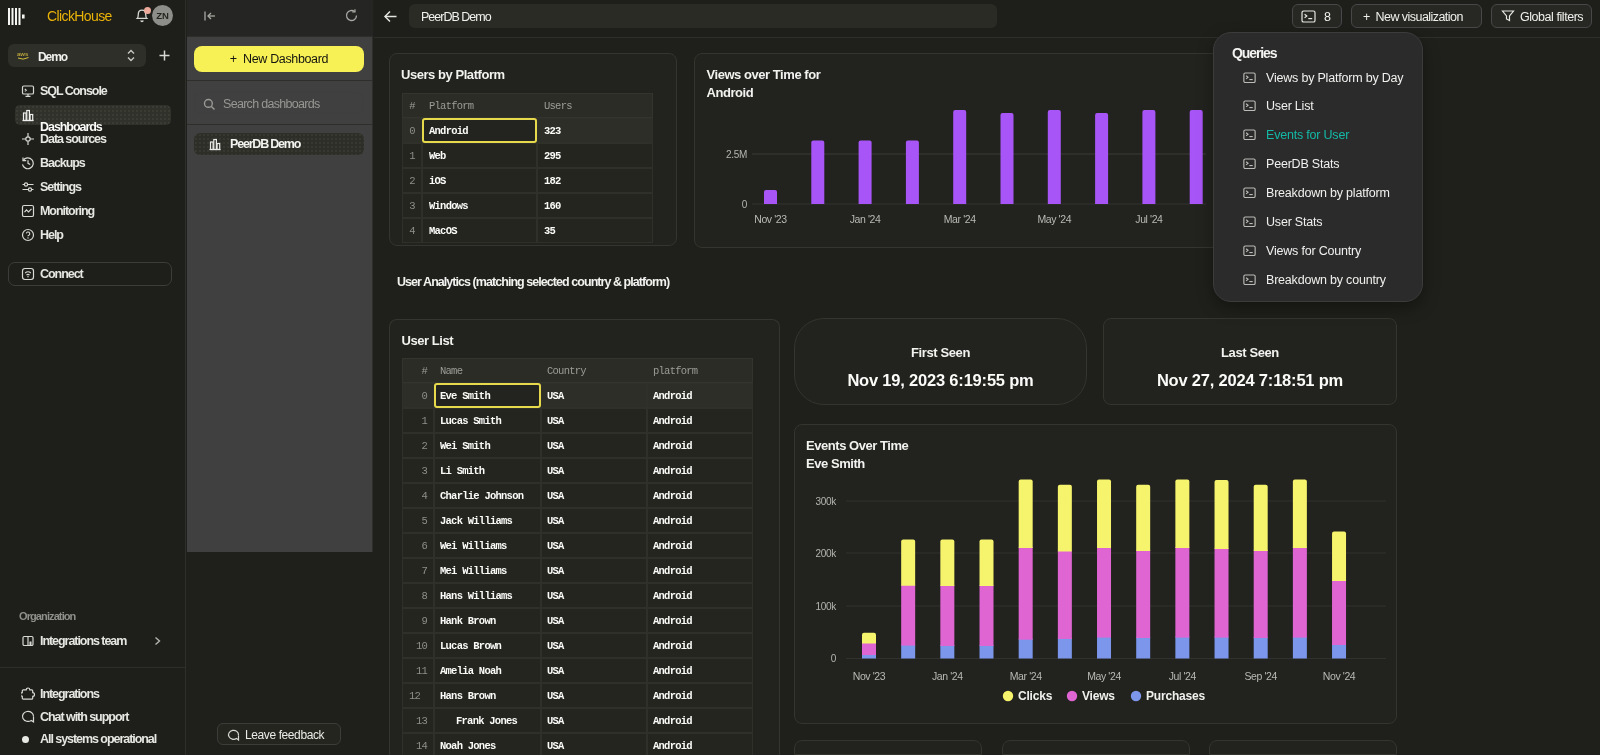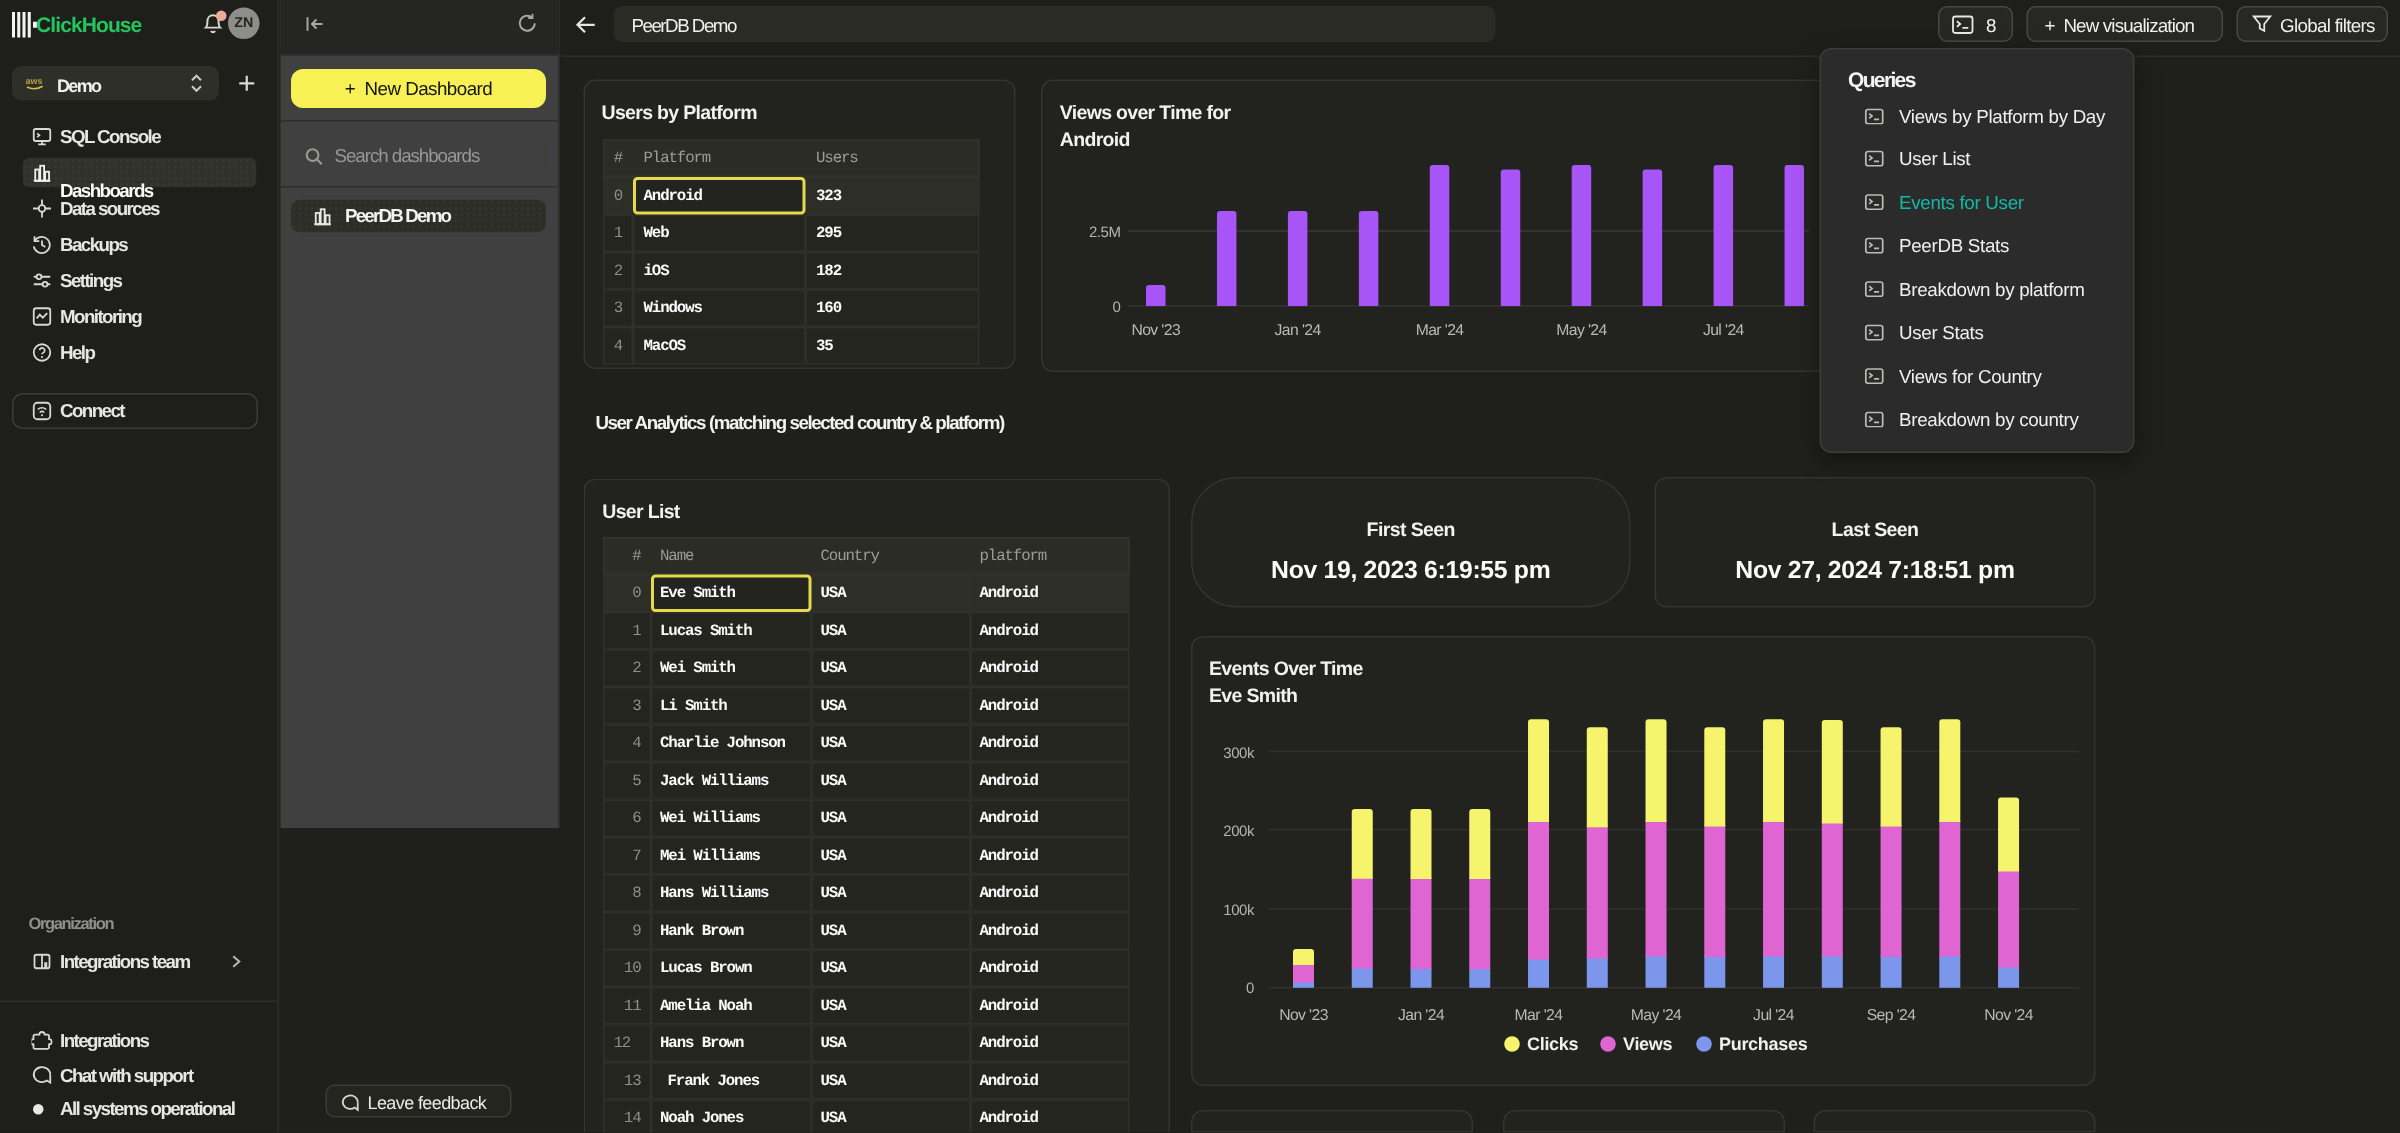--- a/index.html
+++ b/index.html
@@ -19,21 +19,21 @@
 
   <svg class="abs" style="left:8px;top:7px" width="19" height="19" viewBox="0 0 19 19">
     <g fill="#f5f5f3">
       <rect x="0" y="1" width="2" height="17"></rect>
       <rect x="3.5" y="1" width="2" height="17"></rect>
       <rect x="7" y="1" width="2" height="17"></rect>
       <rect x="10.5" y="1" width="2" height="17"></rect>
       <rect x="14" y="7.5" width="2.6" height="4"></rect>
     </g>
   </svg>
-  <div class="abs" style="left:24px;top:8px;font-size:14px;font-weight:700;color:#22c55e;letter-spacing:-0.6px;">ClickHouse</div>
+  <div class="abs" style="left:47px;top:8px;font-size:14px;font-weight:400;color:#eab308;letter-spacing:-0.6px;">ClickHouse</div>
 
   <svg class="abs" style="left:134px;top:8px" width="16" height="16" viewBox="0 0 16 16" fill="none" stroke="#d6d6d2" stroke-width="1.3">
     <path d="M8 2.2 C5.6 2.2 4.3 4 4.3 6.2 C4.3 9.3 3.2 10.4 3.2 10.4 L12.8 10.4 C12.8 10.4 11.7 9.3 11.7 6.2 C11.7 4 10.4 2.2 8 2.2 Z"></path>
     <path d="M6.7 12.6 a1.4 1.4 0 0 0 2.6 0"></path>
   </svg>
   <div class="abs" style="left:144px;top:6.5px;width:7px;height:7px;border-radius:50%;background:#eda99a;"></div>
   <div class="abs" style="left:152px;top:5px;width:21px;height:21px;border-radius:50%;background:#8d8d89;color:#26261f;font-size:9.5px;font-weight:700;text-align:center;line-height:21px;">ZN</div>
 
   <div class="abs" style="left:8px;top:44px;width:138px;height:23px;background:#2f2f29;border-radius:6px;"></div>
   <svg class="abs" style="left:17px;top:50px" width="13" height="11" viewBox="0 0 13 11">
@@ -384,21 +384,21 @@
         <div class="abs" style="left:245px;top:325px;width:106px;height:25px;background:#252520;border:1px solid #30302a;"></div>
         <div class="abs" style="left:0px;top:332px;width:25px;text-align:center;color:#8e8e8a;">12</div>
         <div class="abs" style="left:38px;top:332px;color:#fbfbf9;font-weight:700;">Hans Brown</div>
         <div class="abs" style="left:145px;top:332px;color:#fbfbf9;font-weight:700;">USA</div>
         <div class="abs" style="left:251px;top:332px;color:#fbfbf9;font-weight:700;">Android</div>
         <div class="abs" style="left:0px;top:350px;width:32px;height:25px;background:#252520;border:1px solid #30302a;"></div>
         <div class="abs" style="left:32px;top:350px;width:107px;height:25px;background:#252520;border:1px solid #30302a;"></div>
         <div class="abs" style="left:139px;top:350px;width:106px;height:25px;background:#252520;border:1px solid #30302a;"></div>
         <div class="abs" style="left:245px;top:350px;width:106px;height:25px;background:#252520;border:1px solid #30302a;"></div>
         <div class="abs" style="left:0px;top:357px;width:25px;text-align:right;color:#8e8e8a;">13</div>
-        <div class="abs" style="left:43px;top:357px;color:#fbfbf9;font-weight:700;">Frank Jones</div>
+        <div class="abs" style="left:54px;top:357px;color:#fbfbf9;font-weight:700;">Frank Jones</div>
         <div class="abs" style="left:145px;top:357px;color:#fbfbf9;font-weight:700;">USA</div>
         <div class="abs" style="left:251px;top:357px;color:#fbfbf9;font-weight:700;">Android</div>
         <div class="abs" style="left:0px;top:375px;width:32px;height:25px;background:#252520;border:1px solid #30302a;"></div>
         <div class="abs" style="left:32px;top:375px;width:107px;height:25px;background:#252520;border:1px solid #30302a;"></div>
         <div class="abs" style="left:139px;top:375px;width:106px;height:25px;background:#252520;border:1px solid #30302a;"></div>
         <div class="abs" style="left:245px;top:375px;width:106px;height:25px;background:#252520;border:1px solid #30302a;"></div>
         <div class="abs" style="left:0px;top:382px;width:25px;text-align:right;color:#8e8e8a;">14</div>
         <div class="abs" style="left:38px;top:382px;color:#fbfbf9;font-weight:700;">Noah Jones</div>
         <div class="abs" style="left:145px;top:382px;color:#fbfbf9;font-weight:700;">USA</div>
         <div class="abs" style="left:251px;top:382px;color:#fbfbf9;font-weight:700;">Android</div>
@@ -489,21 +489,21 @@
       <circle cx="342" cy="272" r="5.2" fill="#7b96ea"></circle>
           <text x="352" y="276">Purchases</text>
     </g>
   </svg>
 
   <div class="card" style="left:794px;top:740px;width:188px;height:15px;border-radius:8px 8px 0 0;"></div>
   <div class="card" style="left:1002px;top:740px;width:188px;height:15px;border-radius:8px 8px 0 0;"></div>
   <div class="card" style="left:1209px;top:740px;width:188px;height:15px;border-radius:8px 8px 0 0;"></div>
 </div>
 
-<div class="abs" id="qpanel" style="left:1213px;top:32px;width:210px;height:270px;background:#2b2b2b;border:1px solid #3c3c3c;border-radius:8px;box-shadow:0 6px 16px rgba(0,0,0,.35);">
+<div class="abs" id="qpanel" style="left:1213px;top:32px;width:210px;height:270px;background:#2b2b2b;border:1px solid #3c3c3c;border-radius:18px;box-shadow:0 6px 16px rgba(0,0,0,.35);">
   <div class="abs" style="left:18px;top:12px;font-size:14px;font-weight:700;color:#f4f4f2;letter-spacing:-1.1px;">Queries</div>
 </div>
 <div id="qitems">
       <svg class="abs" style="left:1243px;top:71.5px" width="13" height="11.5" viewBox="0 0 15 13" fill="none" stroke="#bcbcb8" stroke-width="1.3">
         <rect x="1" y="1" width="13" height="11" rx="1.6"></rect>
         <path d="M3.6 4.2 L5.8 6 L3.6 7.8"></path>
         <path d="M7.3 8.6 H11.2"></path>
       </svg>
       <div class="abs" style="left:1266px;top:70.5px;font-size:12.5px;color:#f0f0ee;letter-spacing:-0.2px;">Views by Platform by Day</div>
       <svg class="abs" style="left:1243px;top:100.4px" width="13" height="11.5" viewBox="0 0 15 13" fill="none" stroke="#bcbcb8" stroke-width="1.3">

